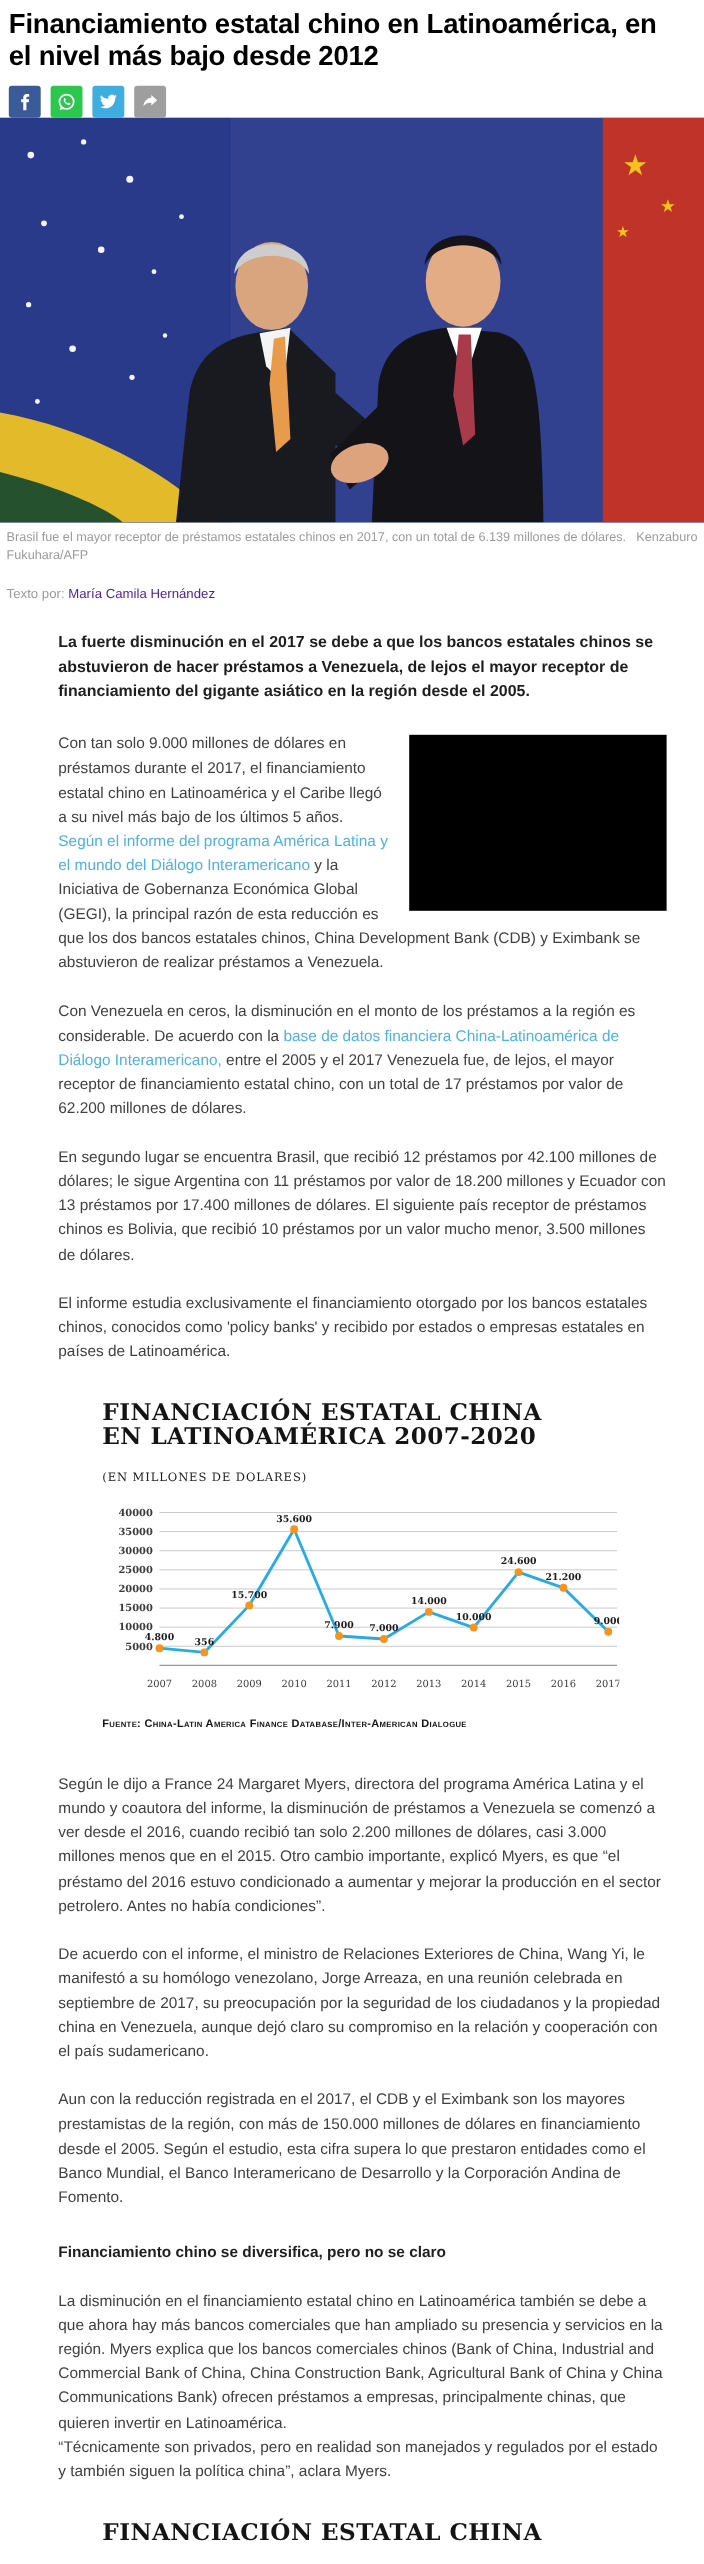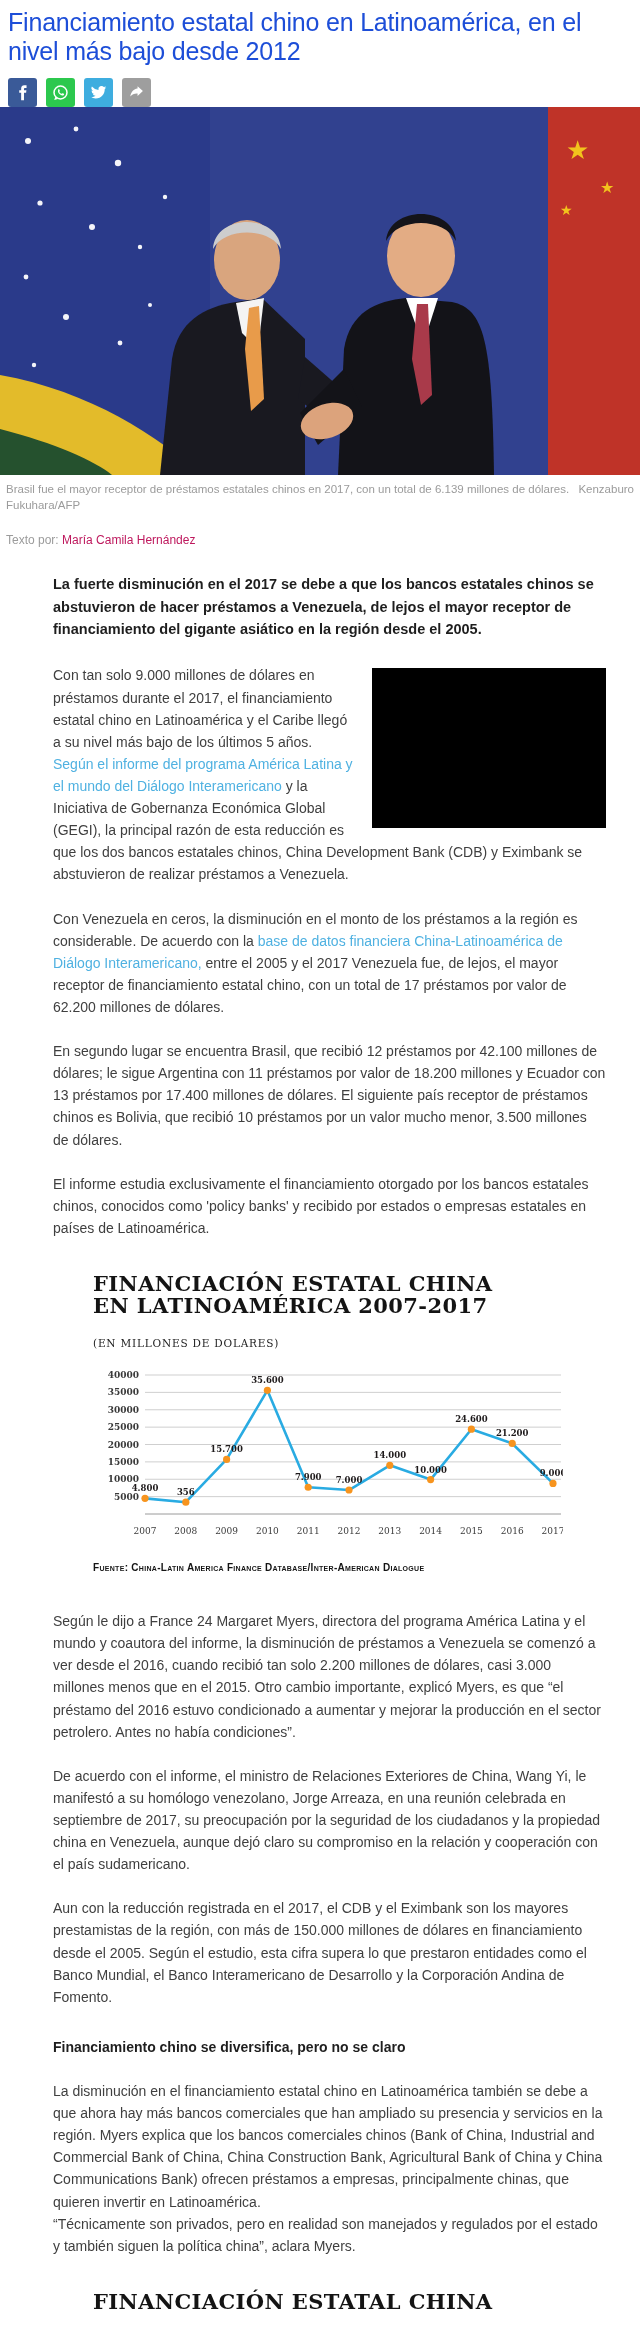--- a/index.html
+++ b/index.html
@@ -1,31 +1,31 @@
 <!DOCTYPE html>
 <html lang="es"><head>
 <meta charset="utf-8">
 <style>
   html,body{margin:0;padding:0;background:#fff;}
   body{width:640px;font-family:"Liberation Sans",sans-serif;color:#3f3f3f;}
   .page{width:640px;overflow:hidden;}
-  h1.headline{font-size:25px;line-height:1.16;font-weight:normal;color:#1d4ed8;
+  h1.headline{font-size:25px;line-height:1.16;font-weight:bold;color:#000000;
     margin:8px 8px 12px;max-width:592px;letter-spacing:-0.2px;}
   .share-row{display:flex;gap:9px;margin:6px 8px 0;}
   .share-btn{width:29px;height:29px;border-radius:3px;display:flex;align-items:center;
     justify-content:center;cursor:pointer;}
   .share-btn svg{display:block;}
   .dates{margin:14px 8px 8px;font-size:10px;color:#c3c3c3;letter-spacing:0.1px;}
   .dates span{margin-right:26px;}
   .hero{width:640px;height:368px;overflow:hidden;background:#31418f;}
   .hero svg{display:block;}
   .caption{font-size:11.5px;color:#9b9b9b;margin:7px 6px 0;line-height:1.35;}
   .caption .credit{margin-left:6px;}
   .byline{font-size:12px;color:#9b9b9b;margin:20px 6px 0;}
-  .byline a{color:#be185d;text-decoration:none;}
+  .byline a{color:#4c1d95;text-decoration:none;}
   .article{padding:26px 34px 0 53px;font-size:14px;line-height:1.58;}
   .lede{font-weight:bold;color:#1e1e1e;font-size:14.5px;line-height:1.55;margin:0 0 24px;}
   .para{margin:0 0 22px;}
   .para.flush{margin-bottom:0;}
   .inline-link{color:#4fb1e1;text-decoration:none;}
   .ad-box{float:right;width:234px;height:160px;background:#000;margin:4px 0 10px 16px;}
   .subheading{font-weight:bold;color:#1e1e1e;font-size:14px;margin:28px 0 22px;}
   .clear{clear:both;}
   
   .graphic{margin:34px 0 34px 40px;width:470px;}
@@ -135,21 +135,21 @@
     <div class="ad-box"></div>
 
     <p class="para"><span>Con tan solo 9.000 millones de dólares en préstamos durante el 2017, el financiamiento estatal chino en Latinoamérica y el Caribe llegó a su nivel más bajo de los últimos 5 años. </span><a href="#" class="inline-link">Según el informe del programa América Latina y el mundo del Diálogo Interamericano</a><span> y la Iniciativa de Gobernanza Económica Global (GEGI), la principal razón de esta reducción es que los dos bancos estatales chinos, China Development Bank (CDB) y Eximbank se abstuvieron de realizar préstamos a Venezuela.</span></p>
     <p class="para"><span>Con Venezuela en ceros, la disminución en el monto de los préstamos a la región es considerable. De acuerdo con la </span><a href="#" class="inline-link">base de datos financiera China-Latinoamérica de Diálogo Interamericano,</a><span> entre el 2005 y el 2017 Venezuela fue, de lejos, el mayor receptor de financiamiento estatal chino, con un total de 17 préstamos por valor de 62.200 millones de dólares.</span></p>
     <div class="clear"></div>
     <p class="para"><span>En segundo lugar se encuentra Brasil, que recibió 12 préstamos por 42.100 millones de dólares; le sigue Argentina con 11 préstamos por valor de 18.200 millones y Ecuador con 13 préstamos por 17.400 millones de dólares. El siguiente país receptor de préstamos chinos es Bolivia, que recibió 10 préstamos por un valor mucho menor, 3.500 millones de dólares.</span></p>
     <p class="para"><span>El informe estudia exclusivamente el financiamiento otorgado por los bancos estatales chinos, conocidos como 'policy banks' y recibido por estados o empresas estatales en países de Latinoamérica.</span></p>
 
     <div class="graphic">
       <div class="graphic-title">FINANCIACIÓN ESTATAL CHINA</div>
-      <div class="graphic-title">EN LATINOAMÉRICA 2007-2017</div>
+      <div class="graphic-title">EN LATINOAMÉRICA 2007-2020</div>
       <div class="graphic-sub">(EN MILLONES DE DOLARES)</div>
       <svg id="chart-svg" width="470" height="185">
           <line x1="52" y1="137.625" x2="468" y2="137.625" stroke="#c9c9c9" stroke-width="0.9"></line>
           <text x="46" y="140.625" text-anchor="end" font-size="9" font-family="DejaVu Serif, serif" font-weight="bold" fill="#3a3a3a">5000</text>
           <line x1="52" y1="120.25" x2="468" y2="120.25" stroke="#c9c9c9" stroke-width="0.9"></line>
           <text x="46" y="123.25" text-anchor="end" font-size="9" font-family="DejaVu Serif, serif" font-weight="bold" fill="#3a3a3a">10000</text>
           <line x1="52" y1="102.875" x2="468" y2="102.875" stroke="#c9c9c9" stroke-width="0.9"></line>
           <text x="46" y="105.875" text-anchor="end" font-size="9" font-family="DejaVu Serif, serif" font-weight="bold" fill="#3a3a3a">15000</text>
           <line x1="52" y1="85.5" x2="468" y2="85.5" stroke="#c9c9c9" stroke-width="0.9"></line>
           <text x="46" y="88.5" text-anchor="end" font-size="9" font-family="DejaVu Serif, serif" font-weight="bold" fill="#3a3a3a">20000</text>

